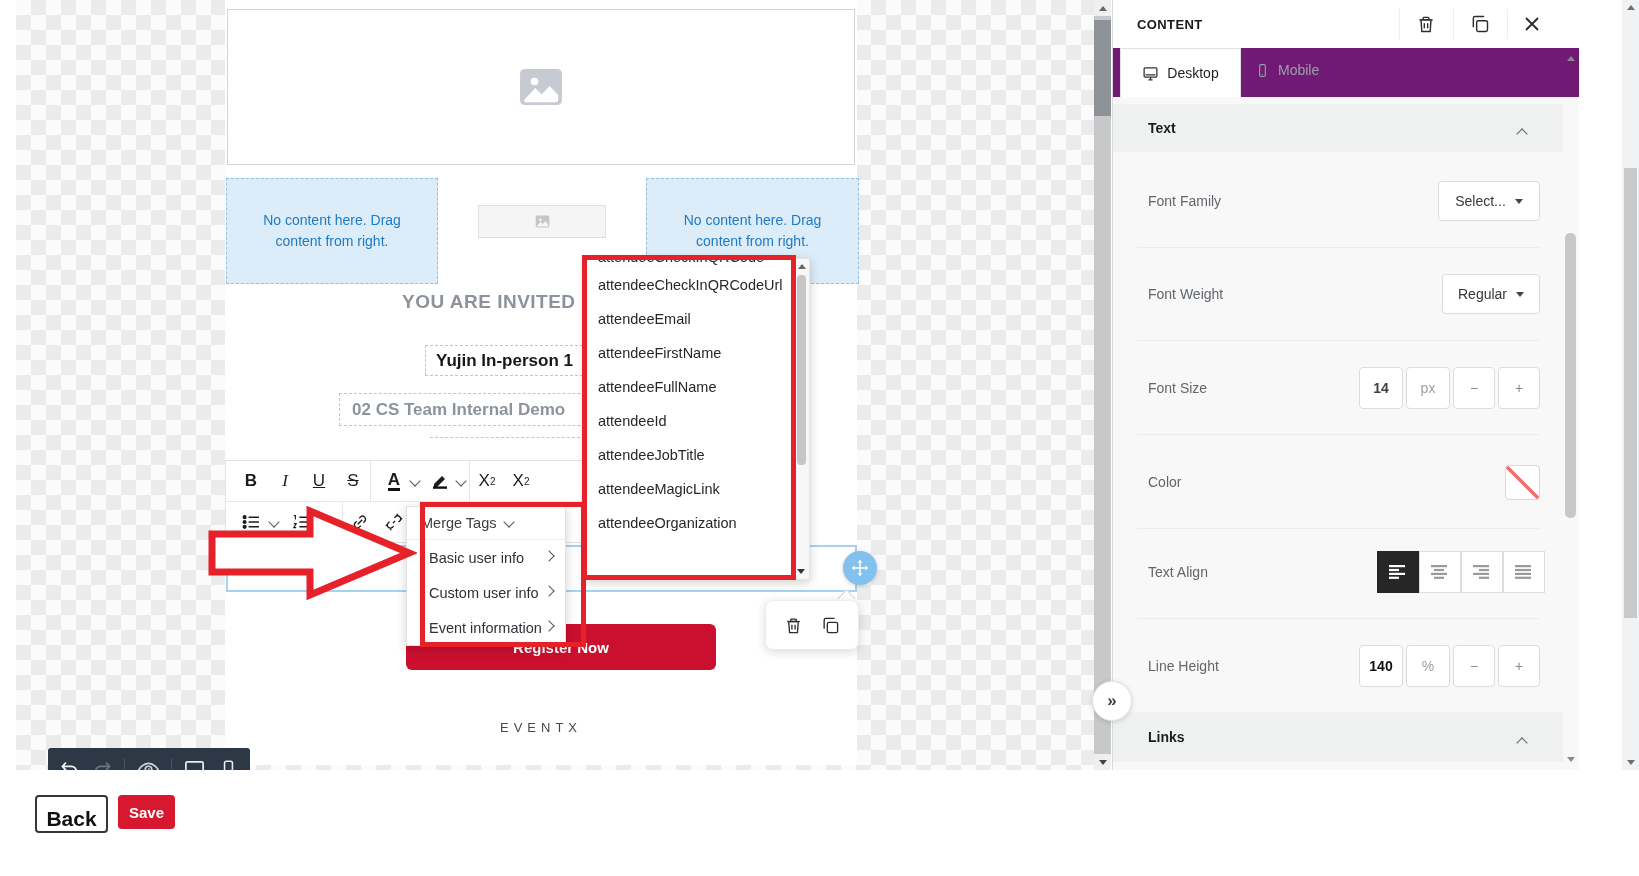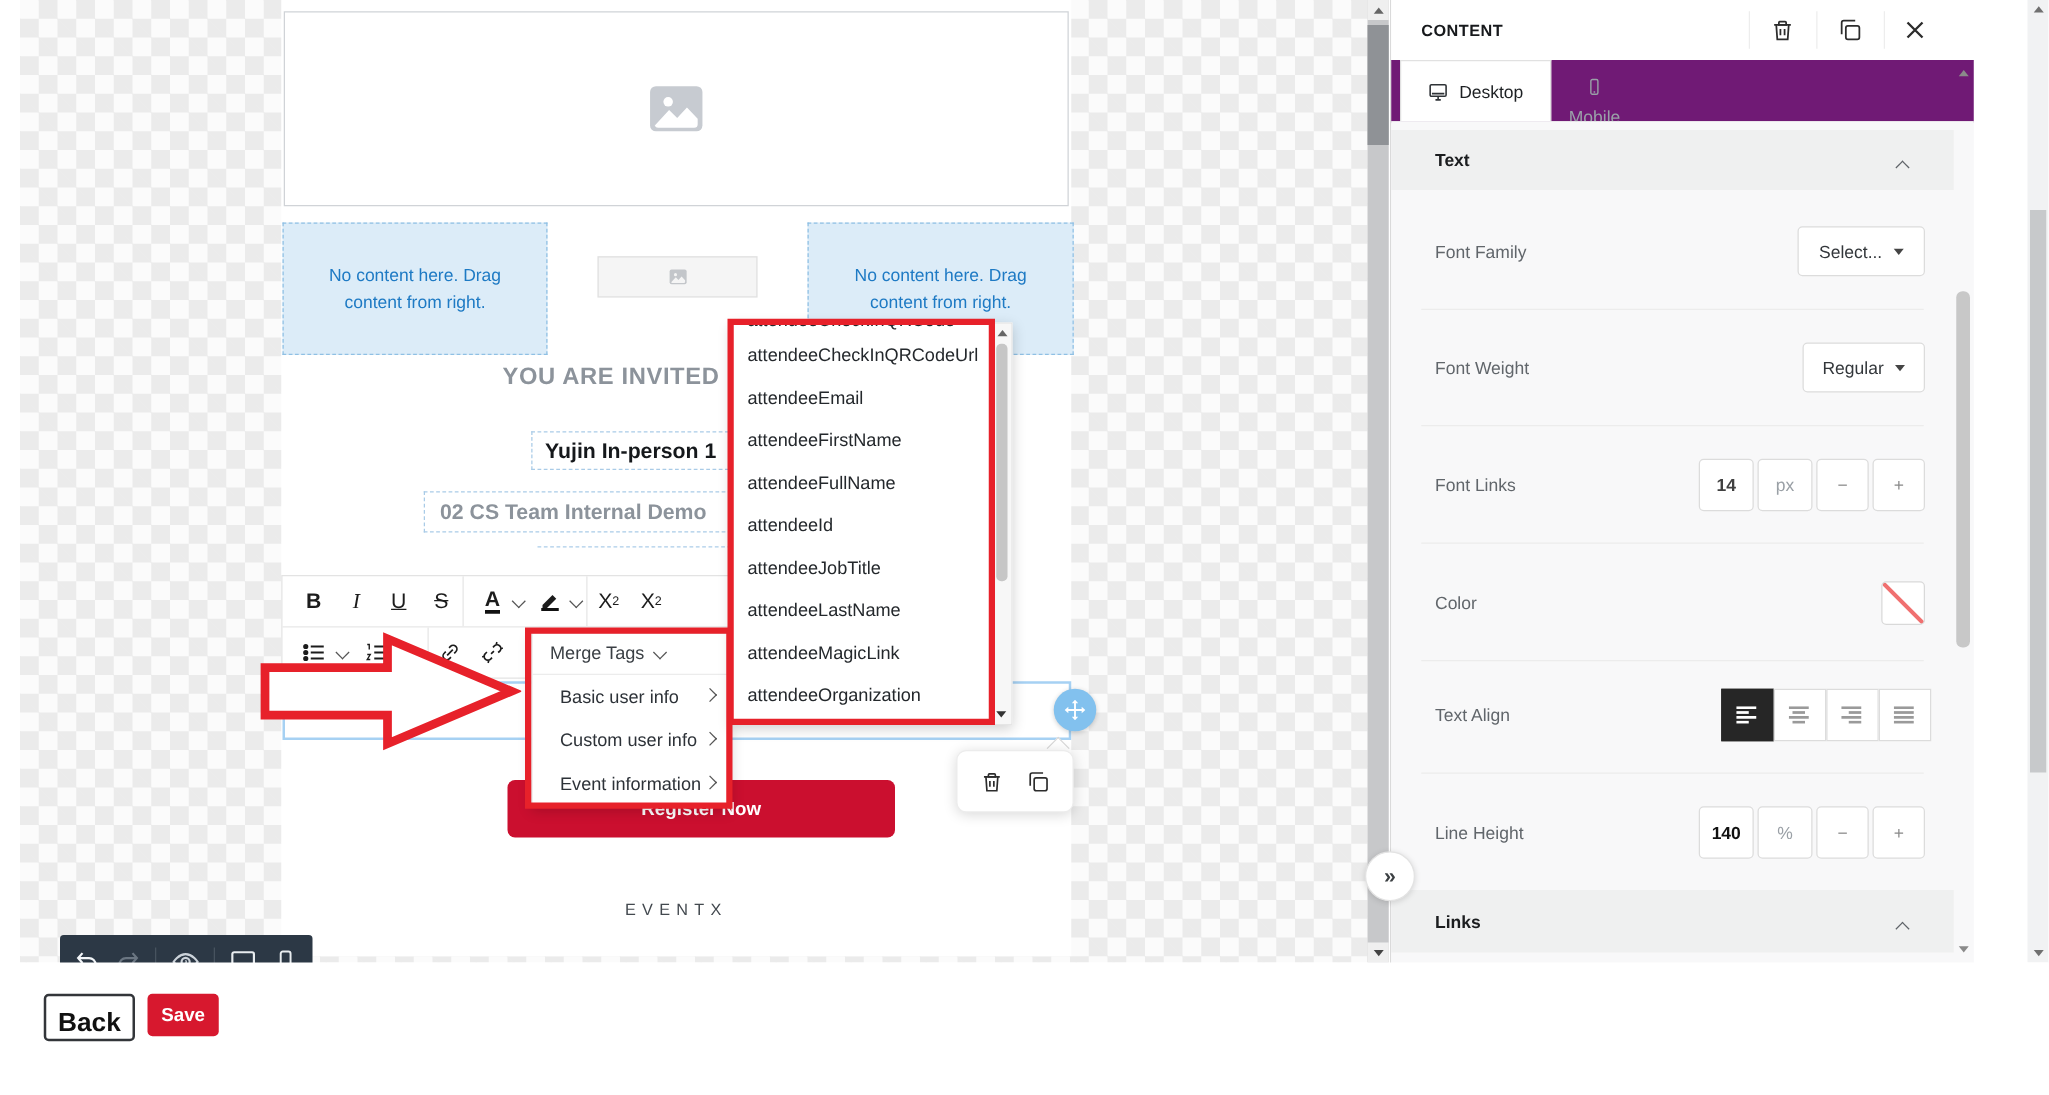--- a/index.html
+++ b/index.html
@@ -235,21 +235,21 @@
       </svg>
     </span>
     <span>
       <svg width="21" height="21" viewBox="0 0 24 24" fill="none" stroke="#e8ecef" stroke-width="1.8">
         <rect x="7.5" y="2.5" width="9" height="19" rx="2"></rect>
           <path d="M11 18.5h2"></path>
       </svg>
     </span>
   </div>
 
-  <div class="abs menu" style="left:425px;top:506px;width:158px;z-index:6;">
+  <div class="abs menu" style="left:406px;top:506px;width:158px;z-index:6;">
     <div class="menu-head">
       <span>Merge Tags</span>
       <span class="chev"></span>
     </div>
     <div>
         <div class="menu-item">
         <span>Basic user info</span>
           <span class="spacer"></span>
         <span class="chev chev-right"></span>
       </div>
@@ -270,21 +270,20 @@
     <div class="clip-row">
         <span>attendeeCheckInQRCode</span>
       </div>
     <div>
         <div class="list-row">attendeeCheckInQRCodeUrl</div>
         <div class="list-row">attendeeEmail</div>
         <div class="list-row">attendeeFirstName</div>
         <div class="list-row">attendeeFullName</div>
         <div class="list-row">attendeeId</div>
         <div class="list-row">attendeeJobTitle</div>
-        <div class="list-row">attendeeLastName</div>
         <div class="list-row">attendeeMagicLink</div>
         <div class="list-row">attendeeOrganization</div>
       </div>
 
     <div class="abs" style="right:0;top:0;width:15px;height:100%;background:#f7f7f7;border-left:1px solid #ededed;">
       <div class="tri-up" style="margin:5px auto 0;"></div>
       <div style="width:9px;height:190px;background:#c6c6c6;margin:6px auto 0;border-radius:4px;"></div>
       <div class="tri-down" style="margin:0 auto;position:absolute;bottom:5px;left:3px;border-top-color:#333;"></div>
     </div>
   </div>
@@ -333,21 +332,21 @@
     </div>
 
     <div class="tabbar abs" style="left:0;top:48px;width:100%;height:49px;">
       <div class="tab-active abs" style="left:7px;top:0;width:119px;height:48px;">
         <svg width="17" height="17" viewBox="0 0 24 24" fill="none" stroke="#2f3337" stroke-width="1.8">
           <rect x="3" y="4" width="18" height="13" rx="1.5"></rect>
             <path d="M9 21h6M12 17v4M5 14h14"></path>
         </svg>
         <span>Desktop</span>
       </div>
-      <div class="tab-idle abs" style="left:142px;top:14px;flex-direction:column;">
+      <div class="tab-idle abs" style="left:142px;top:14px;">
         <svg width="15" height="15" viewBox="0 0 24 24" fill="none" stroke="#9aa1a8" stroke-width="1.8">
           <rect x="7.5" y="2.5" width="9" height="19" rx="2"></rect>
             <path d="M11 18.5h2"></path>
         </svg>
         <span>Mobile</span>
       </div>
     </div>
 
     <div class="pbody abs" style="left:0;top:97px;width:100%;height:779px;">
 
@@ -363,21 +362,21 @@
       </div>
       <div class="sep abs" style="left:24px;top:150px;width:402px;"></div>
 
       <span class="rowlabel abs" style="left:35px;top:189px;">Font Weight</span>
       <div class="selbtn abs" style="left:329px;top:177px;width:96px;height:38px;">
         <span>Regular</span>
         <span class="tri-down"></span>
       </div>
       <div class="sep abs" style="left:24px;top:243px;width:402px;"></div>
 
-      <span class="rowlabel abs" style="left:35px;top:283px;">Font Links</span>
+      <span class="rowlabel abs" style="left:35px;top:283px;">Font Size</span>
       <div class="numbox abs" style="left:246px;top:270px;width:42px;height:40px;color:#404040;font-weight:bold;">14</div>
       <div class="numbox abs" style="left:293px;top:270px;width:42px;height:40px;color:#9aa0a6;">px</div>
       <div class="numbox abs" style="left:340px;top:270px;width:40px;height:40px;color:#8a8a8a;">−</div>
       <div class="numbox abs" style="left:385px;top:270px;width:40px;height:40px;color:#8a8a8a;">+</div>
       <div class="sep abs" style="left:24px;top:337px;width:402px;"></div>
 
       <span class="rowlabel abs" style="left:35px;top:377px;">Color</span>
       <div class="swatch abs" style="left:392px;top:368px;width:33px;height:33px;"></div>
       <div class="sep abs" style="left:24px;top:431px;width:402px;"></div>
 

